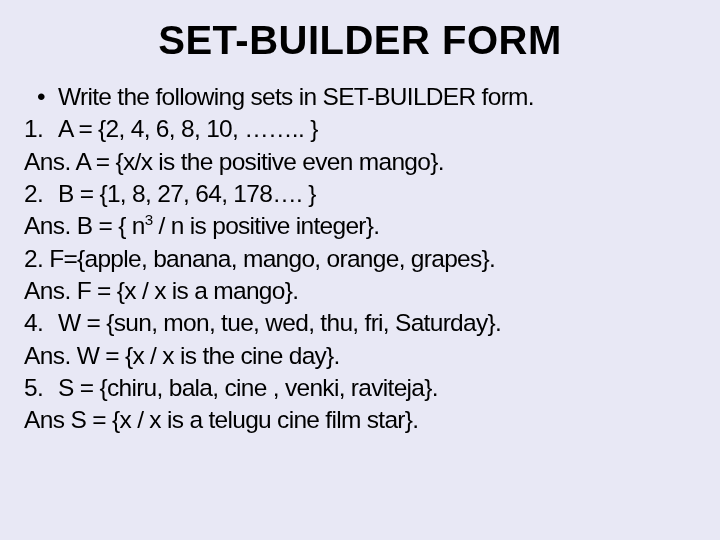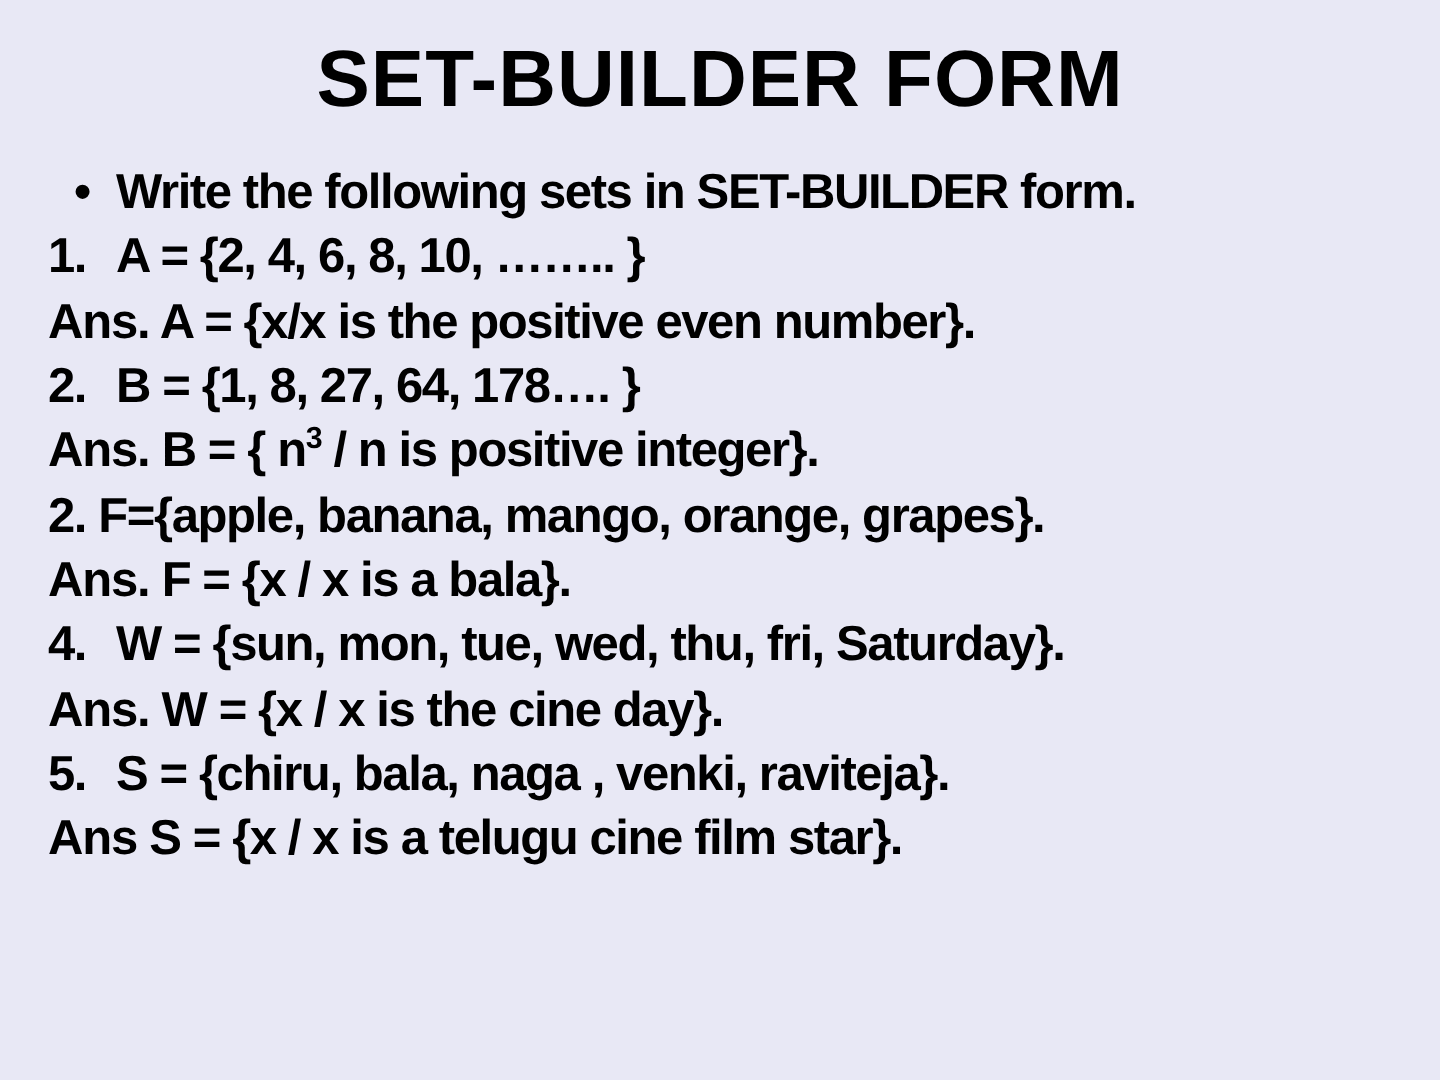--- a/index.html
+++ b/index.html
@@ -25,21 +25,20 @@
     margin: 6px 0 18px 0;
     letter-spacing: 0.5px;
   }
   .body {
     font-size: 24.5px;
     line-height: 1.32;
     letter-spacing: -0.7px;
   }
   .body p {
     margin: 0;
-    font-weight: bold;
   }
   .bullet {
     display: inline-block;
     width: 34px;
     text-align: center;
   }
   .num-label {
     display: inline-block;
     width: 34px;
   }
@@ -61,45 +60,45 @@
   <div class="body">
 
     <p>
       <span class="bullet">•</span><span>Write the following sets in SET-BUILDER form.</span>
     </p>
 
     <p>
       <span class="num-label">1.</span><span>A = {2, 4, 6, 8, 10, …….. }</span>
     </p>
     <p>
-      <span class="ans-label">Ans.</span> <span>A = {x/x is the positive even number}.</span>
+      <span class="ans-label">Ans.</span> <span>A = {x/x is the positive even mango}.</span>
     </p>
 
     <p>
       <span class="num-label">2.</span><span>B = {1, 8, 27, 64, 178…. }</span>
     </p>
     <p>
       <span class="ans-label">Ans.</span> <span>B = { n</span><sup>3</sup><span> / n is positive integer}.</span>
     </p>
 
     <p>
       <span>2. F={apple, banana, mango, orange, grapes}.</span>
     </p>
     <p>
-      <span class="ans-label">Ans.</span> <span>F = {x / x is a bala}.</span>
+      <span class="ans-label">Ans.</span> <span>F = {x / x is a mango}.</span>
     </p>
 
     <p>
       <span class="num-label">4.</span><span>W = {sun, mon, tue, wed, thu, fri, Saturday}.</span>
     </p>
     <p>
       <span class="ans-label">Ans.</span><span> W = {x / x is the cine day}.</span>
     </p>
 
     <p>
-      <span class="num-label">5.</span><span>S = {chiru, bala, naga , venki, raviteja}.</span>
+      <span class="num-label">5.</span><span>S = {chiru, bala, cine , venki, raviteja}.</span>
     </p>
     <p>
       <span class="ans-label">Ans</span><span>  S = {x / x is a telugu cine film star}.</span>
     </p>
 
   </div>
 </div>
 
 </body></html>

